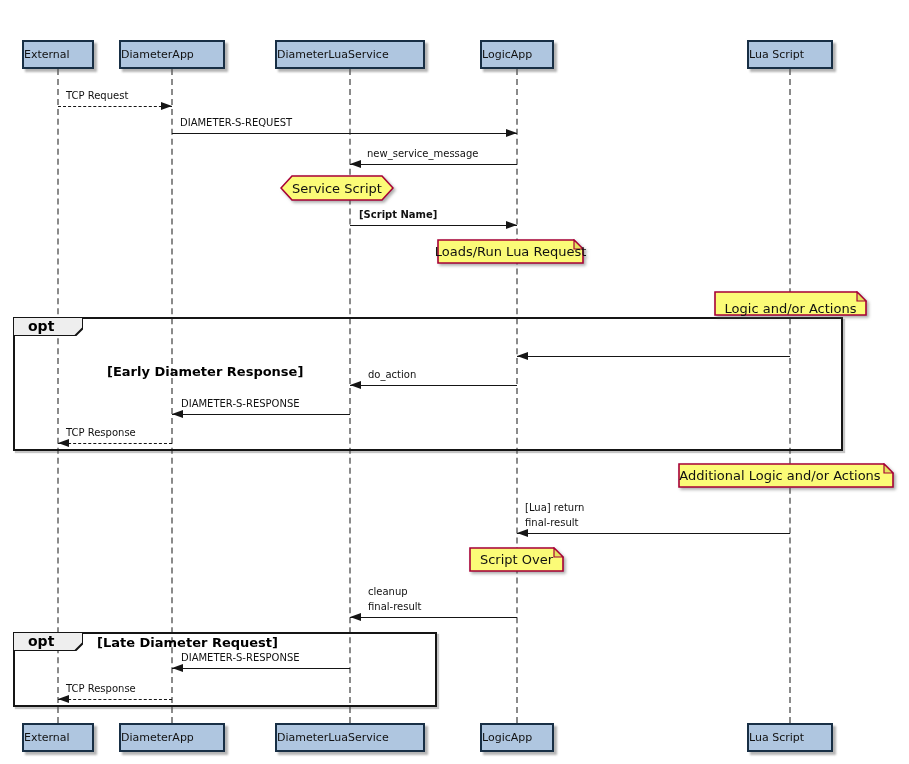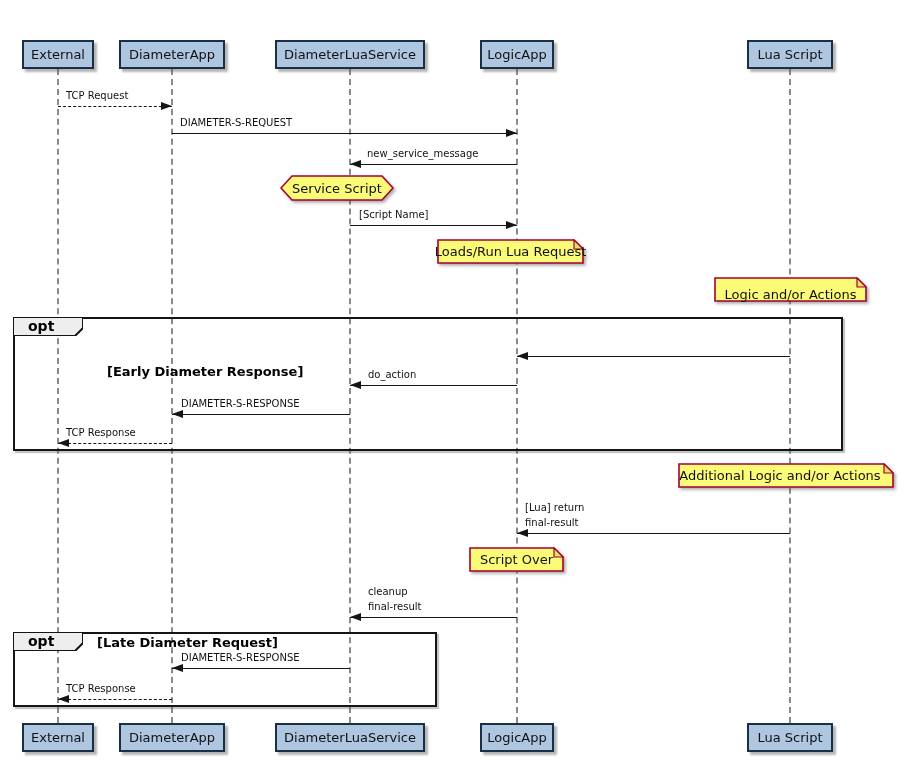--- a/index.html
+++ b/index.html
@@ -1,22 +1,22 @@
 <!DOCTYPE html>
 <html style="--pfill: #AFC6E0; --pborder: #182F45; --frame: #151515; --lifeline: #8A8A8A; --arrow: #151515;"><head>
 <meta charset="utf-8">
 <style>
   html,body{margin:0;padding:0;background:#ffffff;}
   body{width:909px;height:764px;position:relative;font-family:"DejaVu Sans","Liberation Sans",sans-serif;color:#111;}
   #stage{position:absolute;left:0;top:0;width:909px;height:764px;overflow:hidden;}
   .title{position:absolute;left:0;top:9px;width:909px;text-align:center;font-size:16px;font-weight:bold;color:#000;}
   .lifeline{position:absolute;width:0;border-left:2px dashed var(--lifeline,#8a8a8a);}
   .pbox{position:absolute;background:var(--pfill,#AFC6E0);border:2px solid var(--pborder,#182F45);
-        box-shadow:3px 3px 2px rgba(90,90,90,0.45);display:flex;align-items:center;justify-content:center;
-        font-size:13px;box-sizing:border-box;}
+        box-shadow:3px 3px 2px rgba(90,90,90,0.45);display:flex;align-items:center;justify-content:flex-start;
+        font-size:11px;box-sizing:border-box;}
   .msg-label{position:absolute;font-size:10px;line-height:15px;white-space:pre;}
   .msg-line{position:absolute;height:0;border-top:1.4px solid var(--arrow,#151515);}
   .msg-line.dashed{border-top-style:dashed;border-top-width:1.2px;}
   .head{position:absolute;width:0;height:0;}
   .head.left{border-top:4.5px solid transparent;border-bottom:4.5px solid transparent;border-right:11px solid var(--arrow,#151515);}
   .head.right{border-top:4.5px solid transparent;border-bottom:4.5px solid transparent;border-left:11px solid var(--arrow,#151515);}
   .shape-wrap{position:absolute;filter:drop-shadow(2.5px 2.5px 1.5px rgba(90,90,90,0.5));}
   .shape-wrap svg{position:absolute;left:0;top:0;}
   .shape-text{position:absolute;left:0;top:0;width:100%;height:100%;display:flex;align-items:center;justify-content:center;font-size:13px;white-space:pre;}
   .frame{position:absolute;border:2px solid var(--frame,#151515);box-sizing:border-box;background:transparent;
@@ -50,21 +50,21 @@
     <div class="head right" style="left: 161px; top: 102px;"></div>
     <div class="msg-label" style="left: 66px; top: 88px;">TCP Request</div>
     <div class="msg-line" style="left: 172px; top: 133px; width: 345px;"></div>
     <div class="head right" style="left: 506px; top: 129px;"></div>
     <div class="msg-label" style="left: 180px; top: 115px;">DIAMETER-S-REQUEST</div>
     <div class="msg-line" style="left: 350px; top: 164px; width: 167px;"></div>
     <div class="head left" style="left: 350px; top: 160px;"></div>
     <div class="msg-label" style="left: 367px; top: 146px;">new_service_message</div>
     <div class="msg-line" style="left: 350px; top: 225px; width: 167px;"></div>
     <div class="head right" style="left: 506px; top: 221px;"></div>
-    <div class="msg-label" style="left: 359px; top: 207px;">[Script Name]</div>
+    <div class="msg-label" style="left: 359px; top: 207px; font-weight: bold;">[Script Name]</div>
     <div class="msg-line" style="left: 517px; top: 356px; width: 273px;"></div>
     <div class="head left" style="left: 517px; top: 352px;"></div>
     <div class="msg-line" style="left: 350px; top: 385px; width: 167px;"></div>
     <div class="head left" style="left: 350px; top: 381px;"></div>
     <div class="msg-label" style="left: 368px; top: 367px;">do_action</div>
     <div class="msg-line" style="left: 172px; top: 414px; width: 178px;"></div>
     <div class="head left" style="left: 172px; top: 410px;"></div>
     <div class="msg-label" style="left: 181px; top: 396px;">DIAMETER-S-RESPONSE</div>
     <div class="msg-line dashed" style="left: 58px; top: 443px; width: 114px;"></div>
     <div class="head left" style="left: 58px; top: 439px;"></div>
@@ -89,21 +89,21 @@
       </svg>
       <div class="shape-text">Service Script</div>
     </div>
     <div class="shape-wrap" style="left: 437px; top: 239px; width: 147px; height: 25px;">
       <svg width="147" height="25">
         <path d="M1,1 L137,1 L146,10 L146,24 L1,24 Z" fill="#FBFB77" stroke="#A80036" stroke-width="1.6"></path>
         <path d="M137,1 L137,10 L146,10 Z" fill="#E3E35E" stroke="#A80036" stroke-width="1.2"></path>
       </svg>
       <div class="shape-text">Loads/Run Lua Request</div>
     </div>
-    <div class="shape-wrap" style="left: 714px; top: 277px; width: 153px; height: 34px;">
+    <div class="shape-wrap" style="left: 714px; top: 291px; width: 153px; height: 34px;">
       <svg width="153" height="25">
         <path d="M1,1 L143,1 L152,10 L152,24 L1,24 Z" fill="#FBFB77" stroke="#A80036" stroke-width="1.6"></path>
         <path d="M143,1 L143,10 L152,10 Z" fill="#E3E35E" stroke="#A80036" stroke-width="1.2"></path>
       </svg>
       <div class="shape-text">Logic and/or Actions</div>
     </div>
     <div class="shape-wrap" style="left: 678px; top: 463px; width: 204px; height: 25px;">
       <svg width="216" height="25">
         <path d="M1,1 L206,1 L215,10 L215,24 L1,24 Z" fill="#FBFB77" stroke="#A80036" stroke-width="1.6"></path>
         <path d="M206,1 L206,10 L215,10 Z" fill="#E3E35E" stroke="#A80036" stroke-width="1.2"></path>

